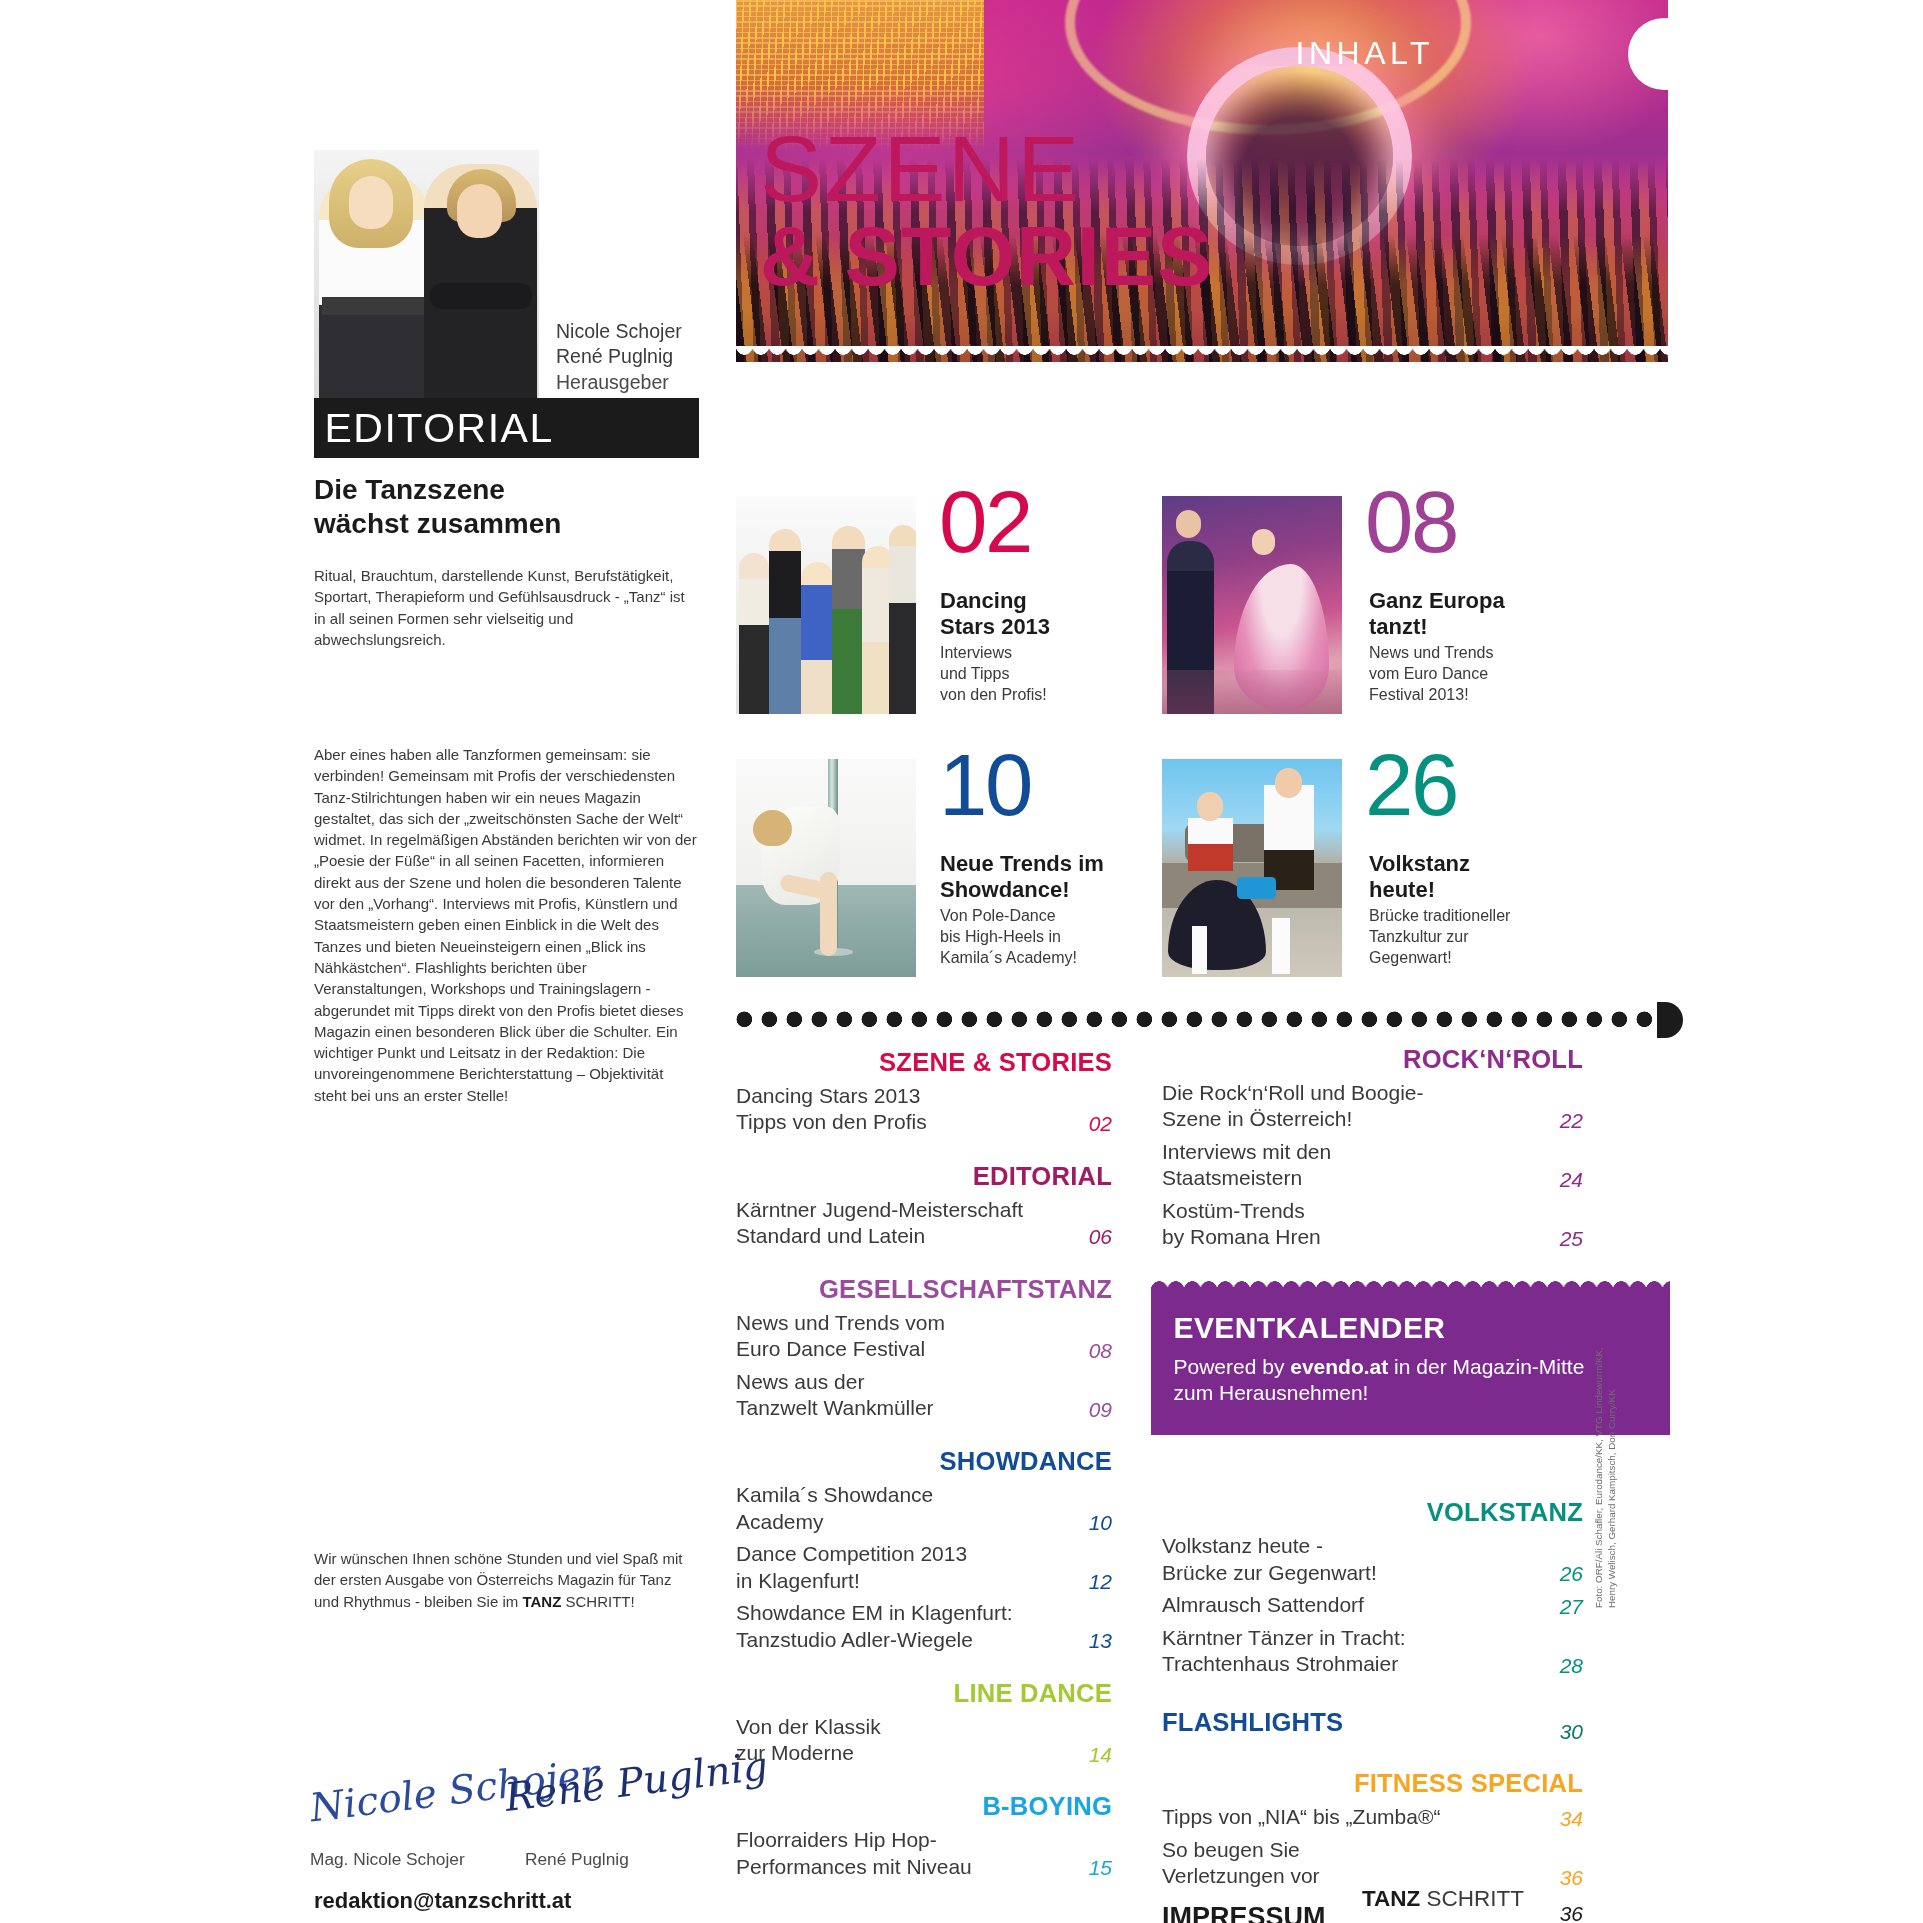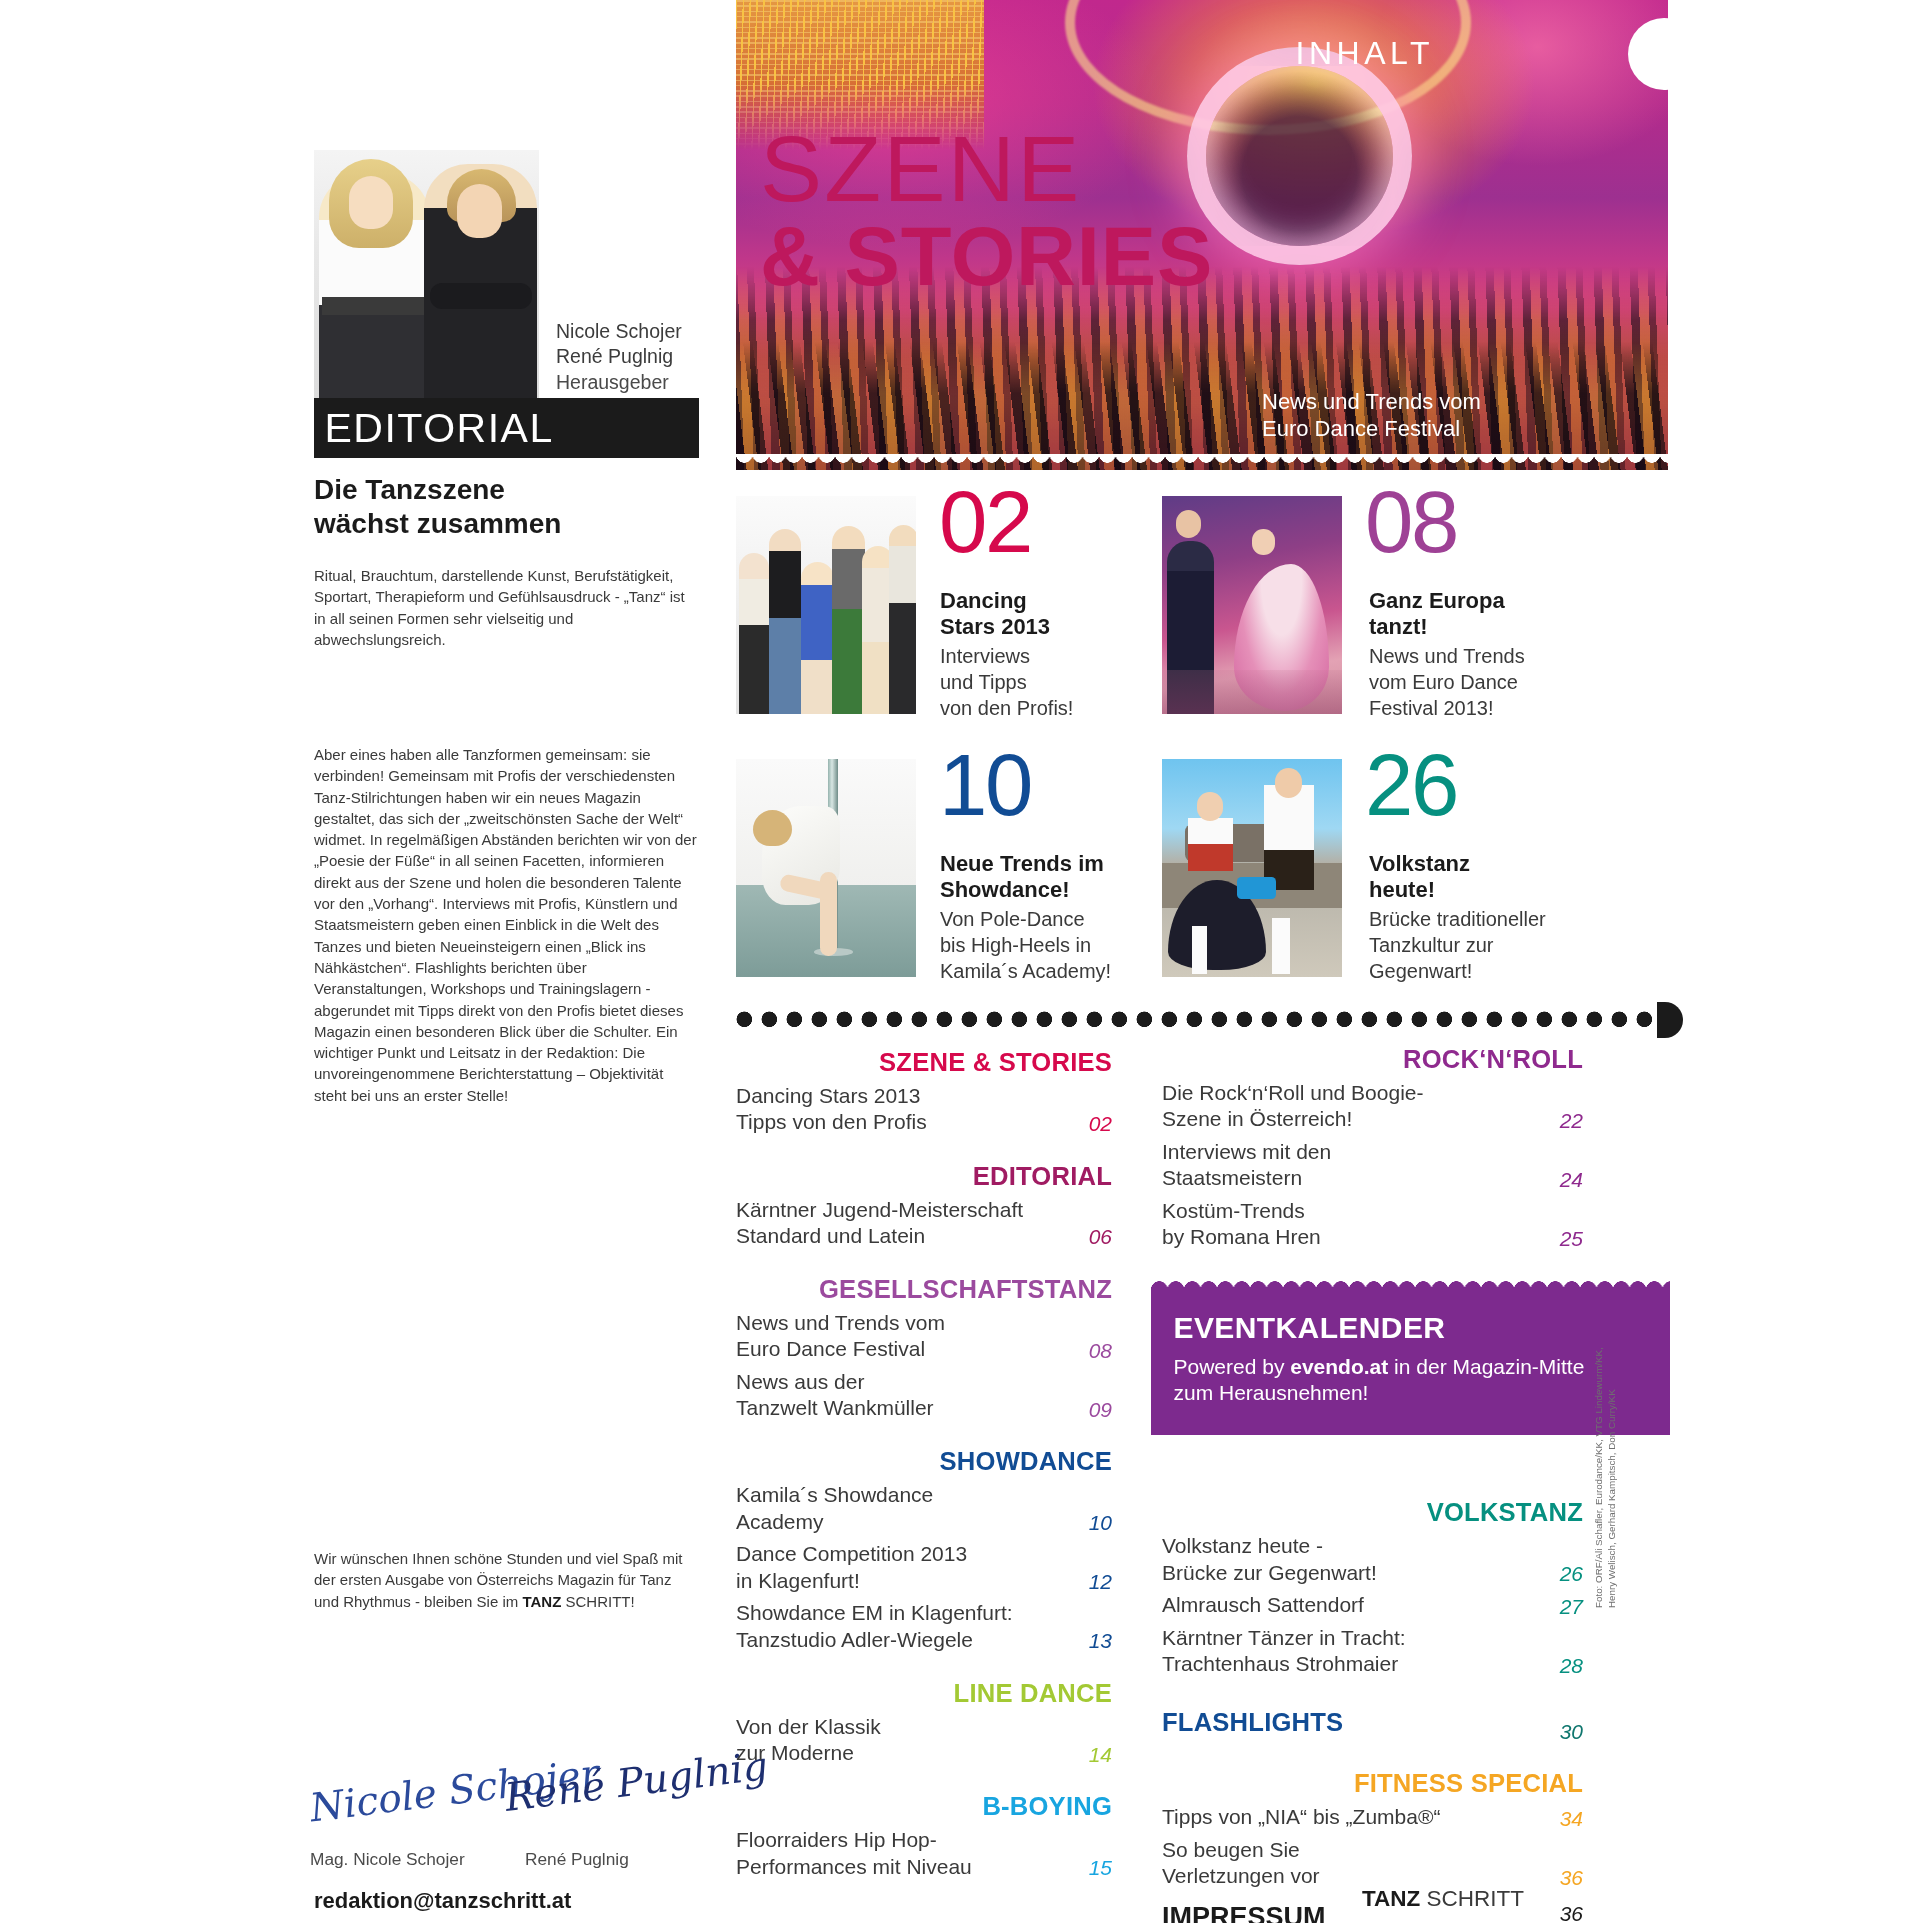--- a/index.html
+++ b/index.html
@@ -1,21 +1,21 @@
 <!DOCTYPE html>
 <html style="font-size:12px"><head>
 <meta charset="utf-8">
 <style>
   * { margin:0; padding:0; box-sizing:border-box; }
   html,body { width:1924px; height:1924px; background:#ffffff; }
   body { font-family:"Liberation Sans", sans-serif; color:#231f20; position:relative; overflow:hidden; }
 
   
   #hero {
-    position:absolute; left:736px; top:0; width:932px; height:470px;
+    position:absolute; left:736px; top:0; width:932px; height:362px;
     overflow:hidden;
   }
   .hero-photo {
     position:absolute; inset:0;
     background:
       radial-gradient(ellipse 316px 225px at 62% 18%, rgba(255,210,60,.85) 0%, rgba(255,160,40,.45) 38%, rgba(230,60,130,0) 70%),
       radial-gradient(ellipse 225px 165px at 86% 10%, rgba(255,120,170,.65) 0%, rgba(200,40,130,0) 72%),
       radial-gradient(ellipse 361px 195px at 17% 22%, rgba(255,70,150,.6) 0%, rgba(190,30,120,0) 75%),
       linear-gradient(180deg,#c1288d 0%, #b42b8c 22%, #9d3090 42%, #c0378a 55%, #d6457a 66%, #e0673f 76%, #e8872c 86%, #d9662f 100%);
   }
@@ -141,21 +141,21 @@
              font-size:22px; font-weight:700; color:#1b1b1b; }
 
   
   .teaser { position:absolute; }
   .t-img { position:absolute; left:0; top:0; width:180px; height:218px; overflow:hidden; }
   .t-num { position:absolute; left:203px; top:-18px; font-size:87px; font-weight:300;
            letter-spacing:-2.3px; line-height:1; }
   .t-head { position:absolute; left:204px; top:92px; width:248px;
             font-size:22px; font-weight:700; line-height:1.2; color:#1b1b1b; }
   .t-body { position:absolute; left:204px; top:147px; width:256px;
-            font-size:20px; font-weight:300; line-height:1.3; color:#3a3a3a; }
+            font-size:16px; font-weight:300; line-height:1.3; color:#3a3a3a; }
   #teaser1 { left:736px; top:496px; }
   #teaser2 { left:1162px; top:496px; }
   #teaser3 { left:736px; top:759px; }
   #teaser4 { left:1162px; top:759px; }
   #teaser2 .t-head, #teaser2 .t-body, #teaser4 .t-head, #teaser4 .t-body { left:207px; }
 
   
   .ph-stars { background:linear-gradient(180deg,#fbfbfb,#e3e3e3); }
   .ph-stars .f { position:absolute; bottom:0; border-radius:19.5px 19.5px 0 0; }
   .ph-ball  { background:linear-gradient(170deg,#5f3c86 0%, #8e3f86 30%, #c9568f 58%, #e3a2b4 78%, #cf8e9d 100%); }

